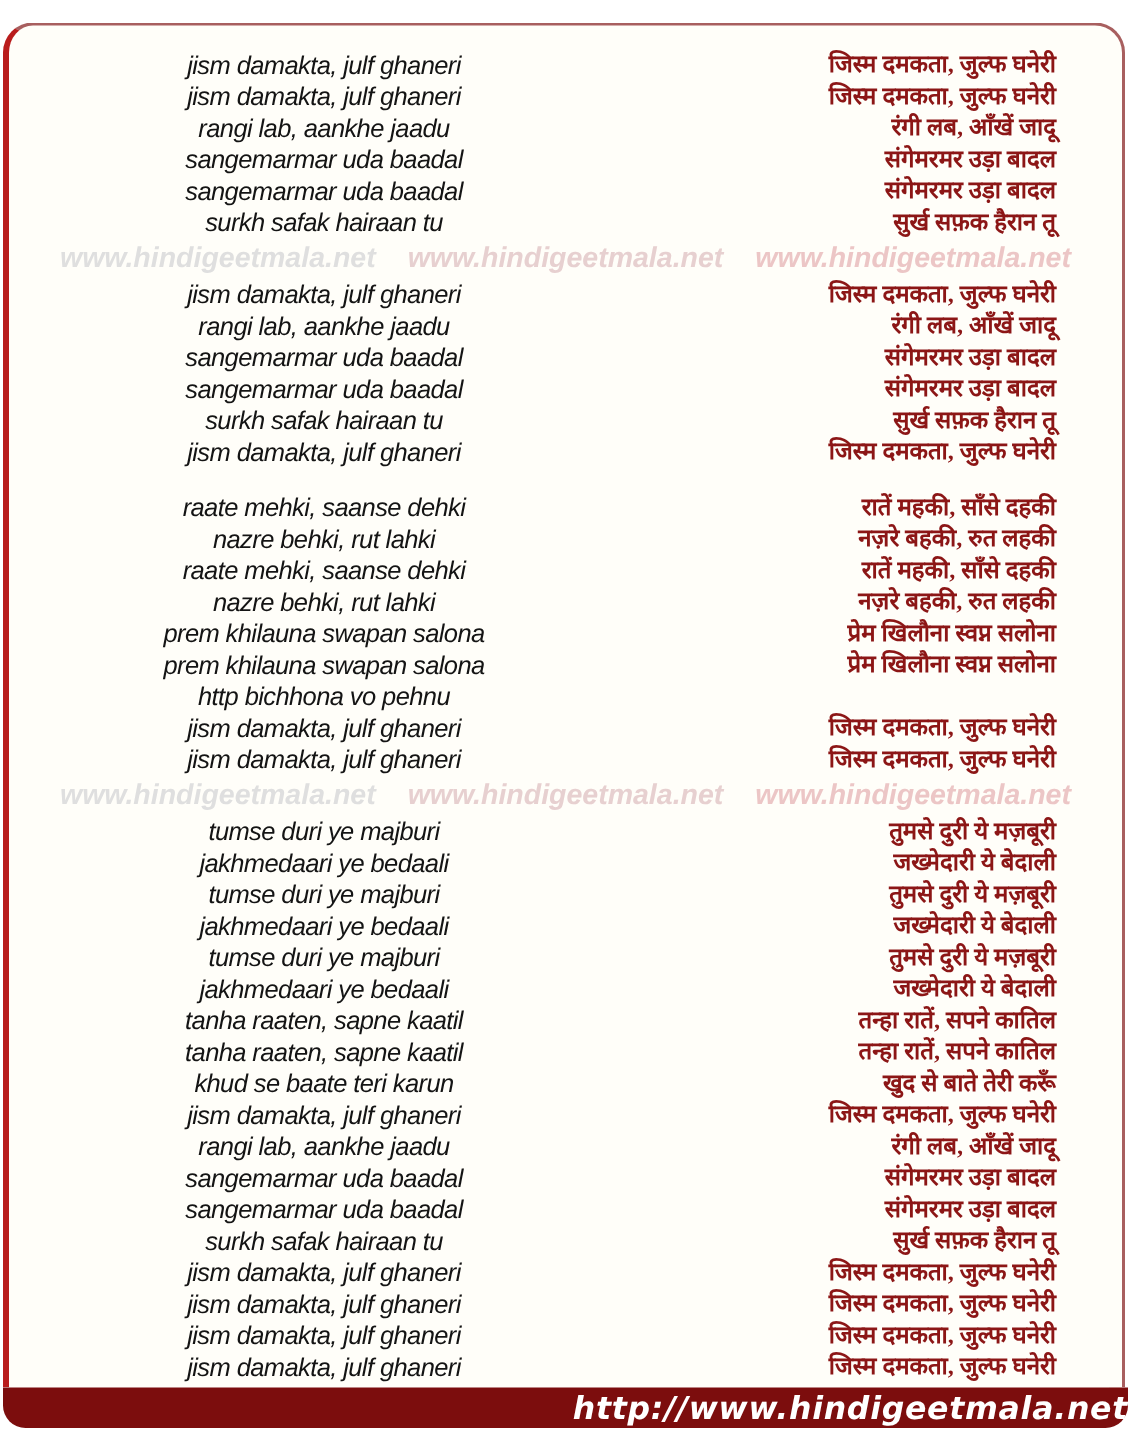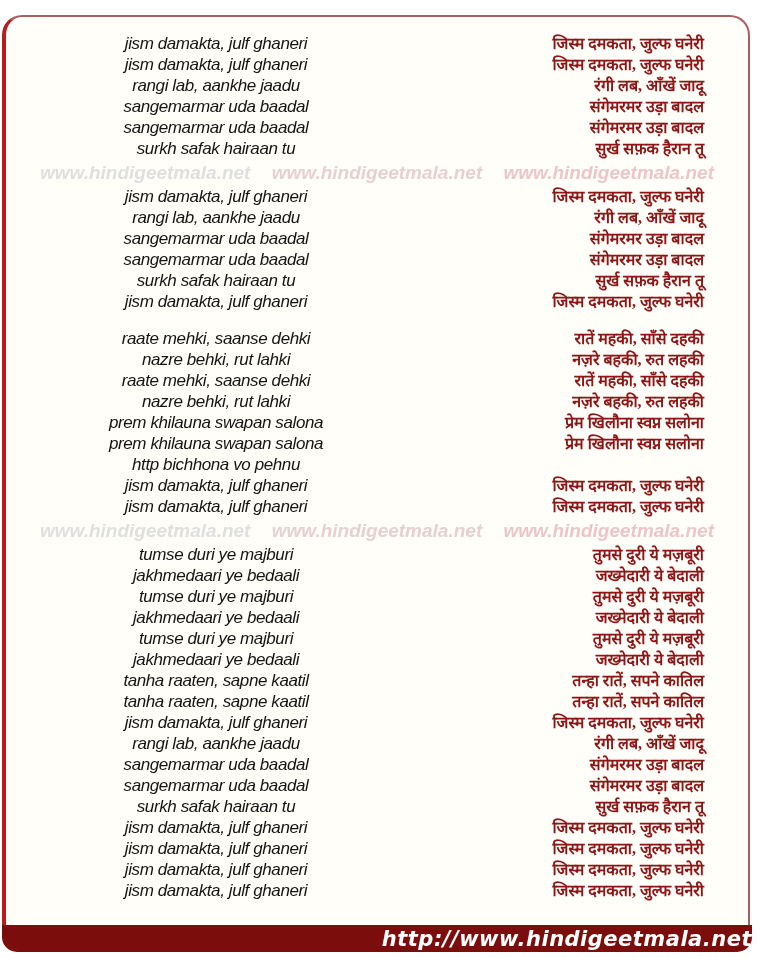--- a/index.html
+++ b/index.html
@@ -181,20 +181,24 @@
         </div>
         <div class="row">
           <div class="col-en">tanha raaten, sapne kaatil</div>
           <div class="col-hi">तन्हा रातें, सपने कातिल</div>
         </div>
         <div class="row">
           <div class="col-en">tanha raaten, sapne kaatil</div>
           <div class="col-hi">तन्हा रातें, सपने कातिल</div>
         </div>
         <div class="row">
+          <div class="col-en">khud se baate teri karun</div>
+          <div class="col-hi">खुद से बाते तेरी करूँ</div>
+        </div>
+        <div class="row">
           <div class="col-en">jism damakta, julf ghaneri</div>
           <div class="col-hi">जिस्म दमकता, जुल्फ घनेरी</div>
         </div>
         <div class="row">
           <div class="col-en">rangi lab, aankhe jaadu</div>
           <div class="col-hi">रंगी लब, आँखें जादू</div>
         </div>
         <div class="row">
           <div class="col-en">sangemarmar uda baadal</div>
           <div class="col-hi">संगेमरमर उड़ा बादल</div>

